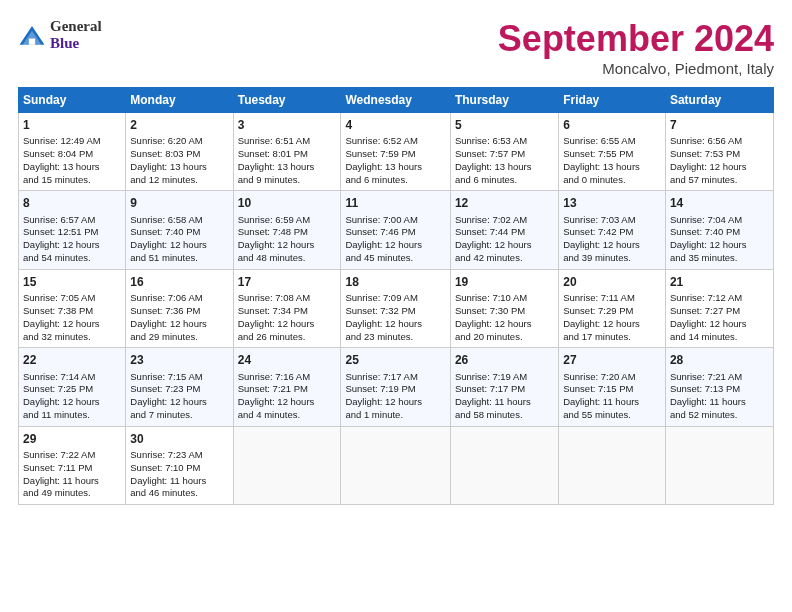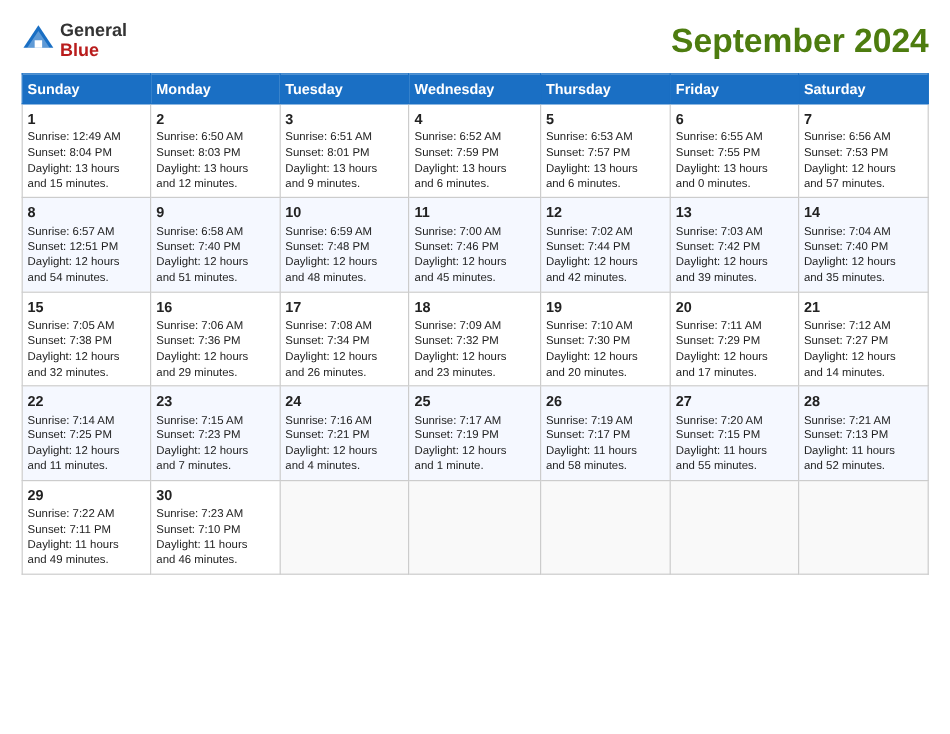--- a/index.html
+++ b/index.html
@@ -17,41 +17,42 @@
       background: #fff;
     }
     .header-row {
       display: flex;
       justify-content: space-between;
       align-items: flex-start;
       margin-bottom: 10px;
     }
     .logo {
       display: flex;
-      align-items: flex-start;
+      align-items: flex-end;
       gap: 4px;
+      font-family: Liberation Serif, serif;
     }
     .logo-text {
       font-size: 15px;
       font-weight: bold;
       line-height: 1.1;
     }
     .logo-general { color: #333; }
-    .logo-blue { color: #b91c1c; }
+    .logo-blue { color: #4c1d95; }
     .logo-icon {
       width: 28px;
       height: 28px;
     }
     .title-block {
       text-align: right;
     }
     .title-block h1 {
-      font-size: 28px;
+      font-size: 36px;
       font-weight: bold;
-      color: #4d7c0f;
+      color: #be185d;
       text-align: center;
     }
     .title-block h2 {
       font-size: 15px;
       font-weight: normal;
       color: #444;
     }
     .calendar {
       width: 100%;
       border-collapse: collapse;
@@ -101,39 +102,40 @@
         <polygon points="18,10 30,28 6,28" fill="#fff" opacity="0.3"></polygon>
         <rect x="14" y="20" width="8" height="8" fill="#fff"></rect>
       </svg>
       <div class="logo-text">
         <span class="logo-general">General</span><br>
         <span class="logo-blue">Blue</span>
       </div>
     </div>
     <div class="title-block">
       <h1>September 2024</h1>
+      <h2>Moncalvo, Piedmont, Italy</h2>
     </div>
   </div>
 
   <table class="calendar">
     <thead>
       <tr>
         <th>Sunday</th>
         <th>Monday</th>
         <th>Tuesday</th>
         <th>Wednesday</th>
         <th>Thursday</th>
         <th>Friday</th>
         <th>Saturday</th>
       </tr>
     </thead>
     <tbody id="calendar-body">
     <tr>
           <td><span class="day-num">1</span><span>Sunrise: 12:49 AM</span><br><span>Sunset: 8:04 PM</span><br><span>Daylight: 13 hours</span><br><span>and 15 minutes.</span></td>
-          <td><span class="day-num">2</span><span>Sunrise: 6:50 AM</span><br><span>Sunset: 8:03 PM</span><br><span>Daylight: 13 hours</span><br><span>and 12 minutes.</span></td>
+          <td><span class="day-num">2</span><span>Sunrise: 6:20 AM</span><br><span>Sunset: 8:03 PM</span><br><span>Daylight: 13 hours</span><br><span>and 12 minutes.</span></td>
           <td><span class="day-num">3</span><span>Sunrise: 6:51 AM</span><br><span>Sunset: 8:01 PM</span><br><span>Daylight: 13 hours</span><br><span>and 9 minutes.</span></td>
           <td><span class="day-num">4</span><span>Sunrise: 6:52 AM</span><br><span>Sunset: 7:59 PM</span><br><span>Daylight: 13 hours</span><br><span>and 6 minutes.</span></td>
           <td><span class="day-num">5</span><span>Sunrise: 6:53 AM</span><br><span>Sunset: 7:57 PM</span><br><span>Daylight: 13 hours</span><br><span>and 6 minutes.</span></td>
           <td><span class="day-num">6</span><span>Sunrise: 6:55 AM</span><br><span>Sunset: 7:55 PM</span><br><span>Daylight: 13 hours</span><br><span>and 0 minutes.</span></td>
           <td><span class="day-num">7</span><span>Sunrise: 6:56 AM</span><br><span>Sunset: 7:53 PM</span><br><span>Daylight: 12 hours</span><br><span>and 57 minutes.</span></td>
         </tr>
         <tr>
           <td><span class="day-num">8</span><span>Sunrise: 6:57 AM</span><br><span>Sunset: 12:51 PM</span><br><span>Daylight: 12 hours</span><br><span>and 54 minutes.</span></td>
           <td><span class="day-num">9</span><span>Sunrise: 6:58 AM</span><br><span>Sunset: 7:40 PM</span><br><span>Daylight: 12 hours</span><br><span>and 51 minutes.</span></td>
           <td><span class="day-num">10</span><span>Sunrise: 6:59 AM</span><br><span>Sunset: 7:48 PM</span><br><span>Daylight: 12 hours</span><br><span>and 48 minutes.</span></td>

